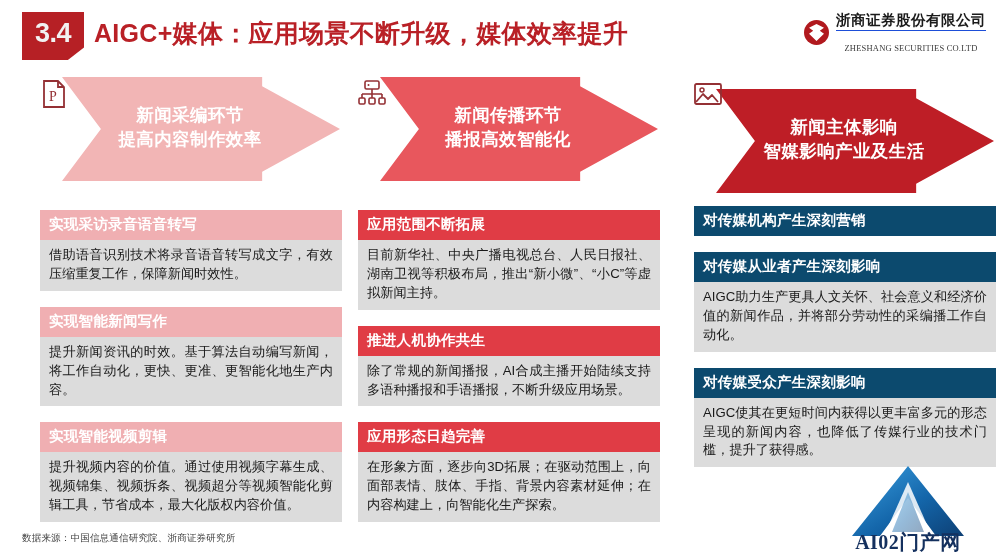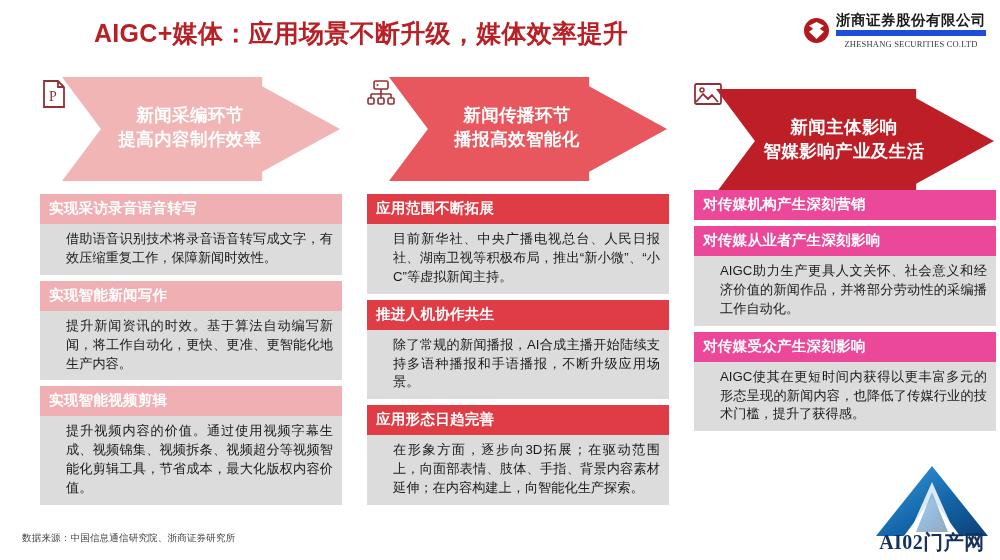--- a/index.html
+++ b/index.html
@@ -71,40 +71,40 @@
     font-size: 14.5px;
     color: #1a1a1a;
     font-weight: bold;
     letter-spacing: 0.5px;
     white-space: nowrap;
   }
   .brand-en {
     font-size: 8.5px;
     color: #3a3a3a;
     letter-spacing: 0.2px;
-    border-top: 6px solid #1d4ed8;
+    border-top: 1px solid #1d4ed8;
     margin-top: 2px;
-    padding-top: 4px;
+    padding-top: 13px;
     white-space: nowrap;
     font-family: "Liberation Serif", serif;
   }
 
   
   .columns {
     position: absolute;
     left: 0; top: 66px;
     width: 1000px; height: 440px;
   }
   .col {
     position: absolute;
     top: 0;
     width: 320px;
   }
   .col-1 { left: 22px; }
-  .col-2 { left: 349px; }
+  .col-2 { left: 340px; }
   .col-3 { left: 676px; }
 
   
   .arrow-wrap {
     position: relative;
     height: 128px;
   }
   .arrow {
     position: absolute;
     left: 40px; top: 11px;
@@ -145,48 +145,49 @@
     width: 302px;
   }
   .card { margin-bottom: 6px; }
   .card-head {
     color: #ffffff;
     font-size: 14.5px;
     font-weight: bold;
     padding: 5px 0 6px 9px;
     letter-spacing: 0.3px;
     white-space: nowrap;
+    margin-top: 16px;
   }
   .card-body {
     background: #DCDCDC;
     color: #1a1a1a;
     font-size: 13.2px;
     line-height: 1.43;
-    padding: 6px 9px 7px 26px;
+    padding: 6px 9px 7px 9px;
     text-align: justify;
   }
   .col-1 .card-head { background: #F0AFB2; }
   .col-2 .card-head { background: #E03C45; }
-  .col-3 .card-head { background: #ec4899; }
+  .col-3 .card-head { background: #0c4a6e; }
 
   .col-3 .cards { top: 124px; }
 
   
   .source {
     position: absolute;
     left: 22px; bottom: 15px;
     font-size: 9.5px;
     color: #3c3c3c;
     letter-spacing: 0.2px;
   }
 
   
   .watermark {
     position: absolute;
-    right: 0; bottom: 2px;
+    right: 24px; bottom: 2px;
     width: 136px; height: 96px;
     z-index: 6;
     pointer-events: none;
   }
   .wm-text {
     position: absolute;
     left: 0; bottom: 2px;
     width: 136px;
     text-align: center;
     font-family: "Liberation Serif", serif;
@@ -195,20 +196,21 @@
     color: #14305e;
     letter-spacing: 0.5px;
   }
 </style>
 </head>
 <body>
 
 <div class="slide">
 
   <div class="header">
+    <div class="badge">3.4</div>
     <div class="title">AIGC+媒体：应用场景不断升级，媒体效率提升</div>
     <div class="brand">
       <div class="brand-mark"></div>
       <div class="brand-text">
         <div class="brand-cn">浙商证券股份有限公司</div>
         <div class="brand-en">ZHESHANG SECURITIES CO.LTD</div>
       </div>
     </div>
   </div>
 

